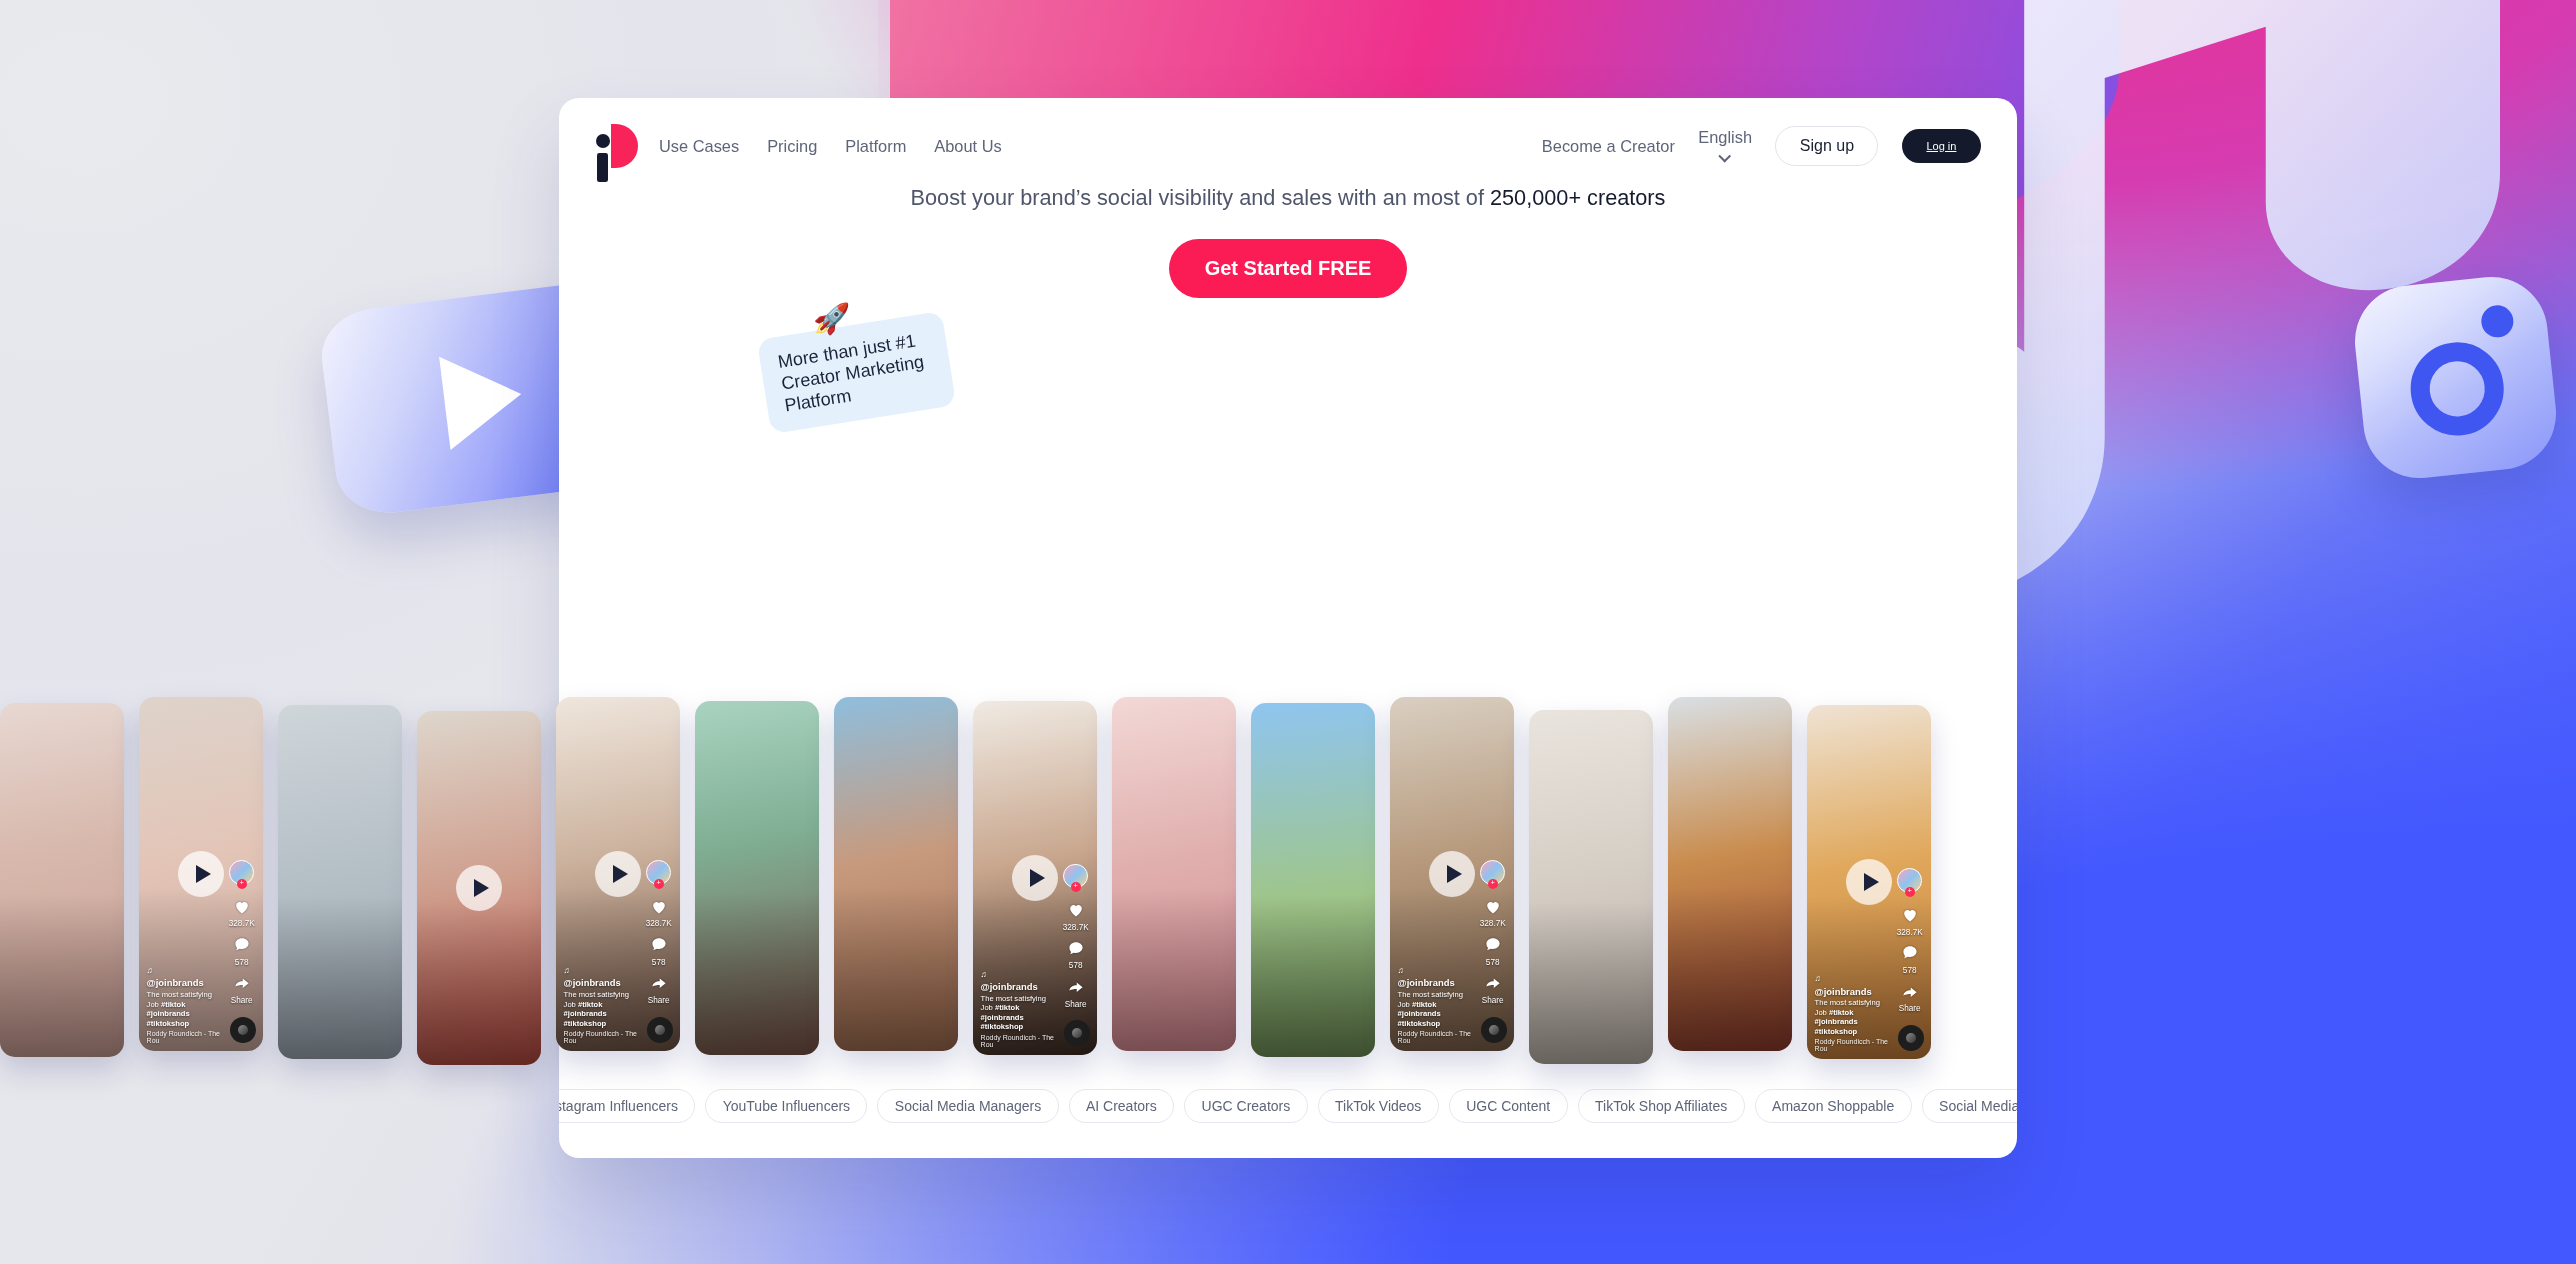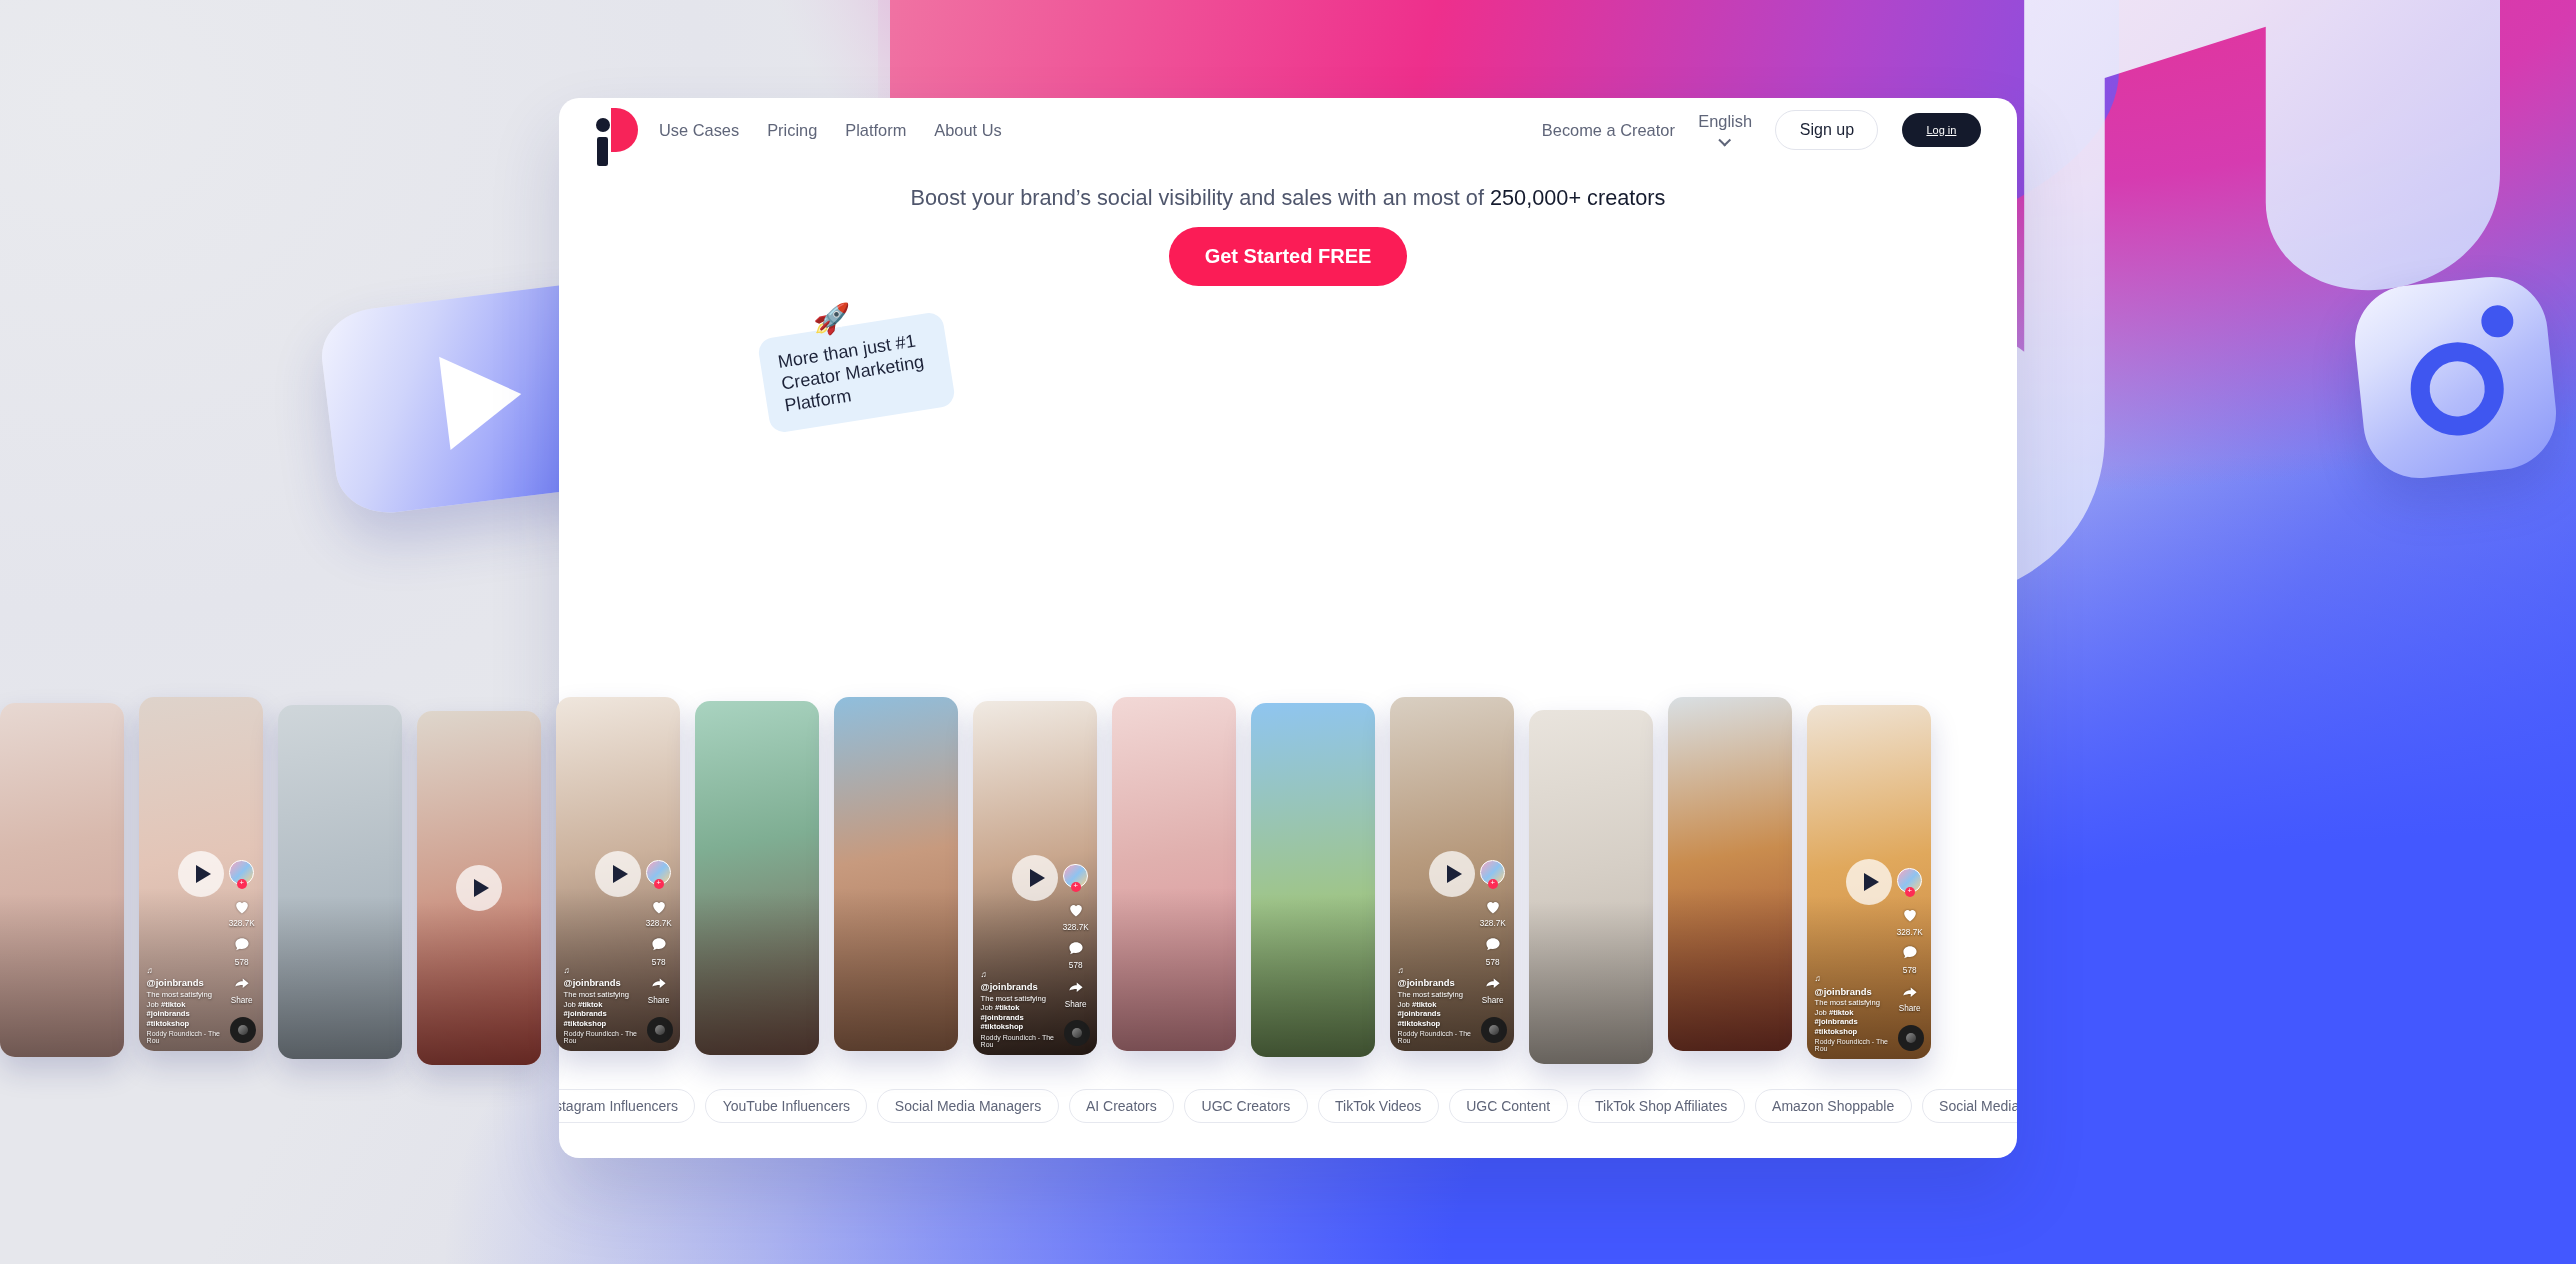--- a/index.html
+++ b/index.html
@@ -78,21 +78,21 @@
 
   
   #panel {
     position:absolute; left:559px; top:98px; width:1458px; height:1060px;
     background:#fff; border-radius:20px; z-index:5;
     box-shadow:0 35px 70px rgba(40,45,120,.16);
   }
 
   
   .nav {
-    position:absolute; left:0; top:0; width:100%; height:64px;
+    position:absolute; left:0; top:16px; width:100%; height:64px;
     display:flex; align-items:center; padding:0 36px;
   }
   .logo { width:34px; height:39px; position:relative; margin-right:30px; flex:none; }
   .logo .dot  { position:absolute; left:0.6px; top:7px; width:14.6px; height:14.6px; border-radius:50%; background:#151a2e; }
   .logo .stem { position:absolute; left:2.3px; top:26px; width:11px; height:29px; border-radius:2.3px; background:#151a2e; }
   .logo .bowl { position:absolute; left:16px; top:-2.9px; width:27px; height:44px;
                 background:#f72359; border-radius:0 27px 27px 0; }
 
   .nav-links { display:flex; align-items:center; gap:28px; }
   .nav-links a {
@@ -133,21 +133,21 @@
   .hl-pill {
     display:inline-block; background:#fb1c56; color:#fff;
     border-radius:585px; padding:3.5px 20px 7px; line-height:1;
     margin:0 2.3px;
   }
   .sub {
     margin-top:23.4px; font-size:21.7px; color:#4f566c;
   }
   .sub b { color:#151b2e; font-weight:normal; }
   .cta {
-    margin-top:16px;
+    margin-top:28px;
     display:inline-block; background:#fb1c56; color:#fff;
     font-size:20px; font-weight:bold; border:none; border-radius:585px;
     padding:17.6px 36px; cursor:pointer; font-family:"Liberation Sans", sans-serif;
   }
 
   
   #strip {
     position:absolute; left:0; top:697px; width:2576px; height:366px;
     z-index:9; display:flex; align-items:flex-start; gap:15px; padding-left:0px;
   }

